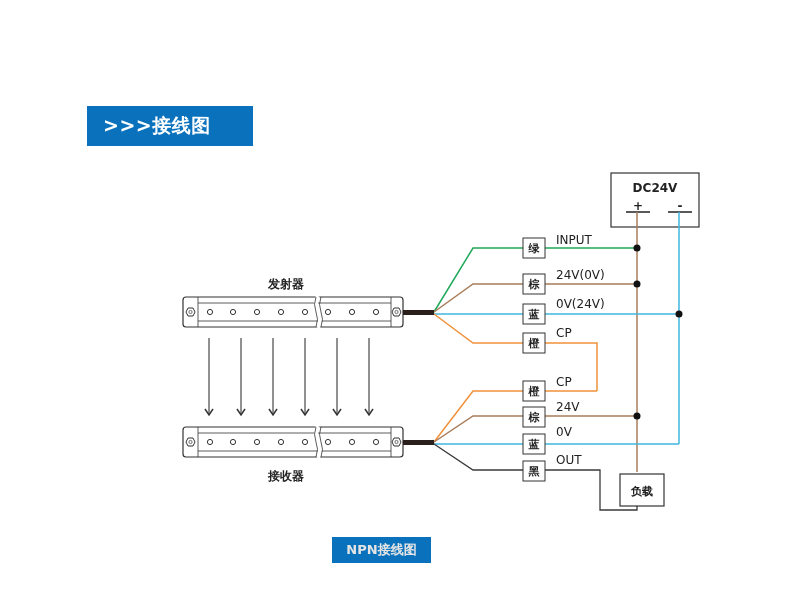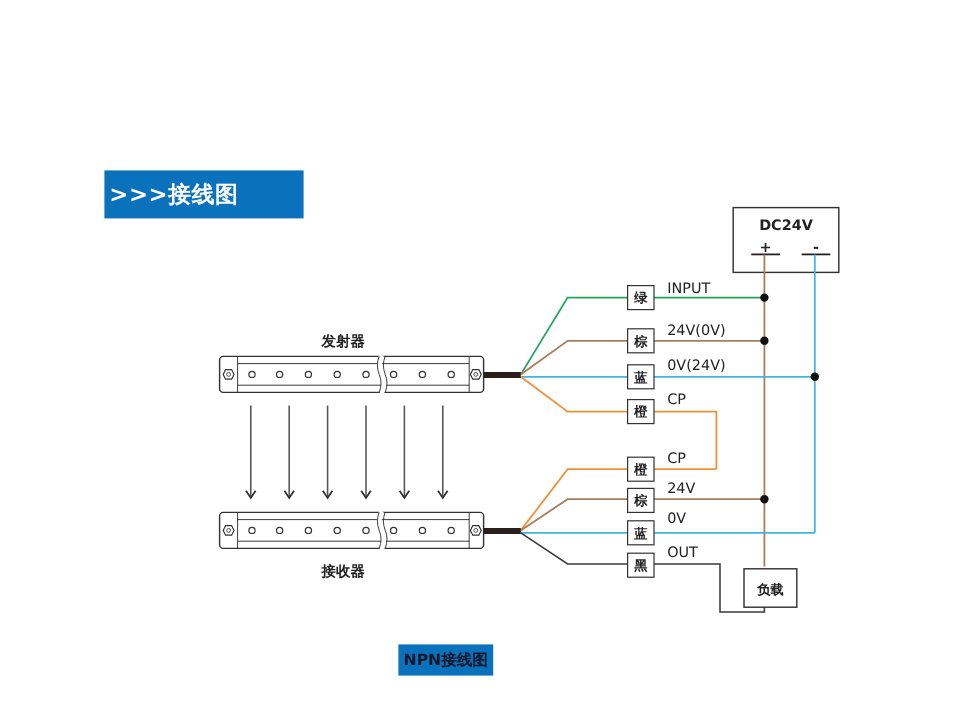--- a/index.html
+++ b/index.html
@@ -1,24 +1,24 @@
 <!DOCTYPE html>
 <html><head>
 <meta charset="utf-8">
 <style>
   html, body { margin:0; padding:0; background:#ffffff; }
   body { width:800px; height:602px; position:relative; overflow:hidden; font-family:"DejaVu Sans", sans-serif; }
   .banner {
     position:absolute; left:87px; top:106px; width:166px; height:40px;
     background:#0a72bd; color:#fff; font-weight:bold; font-size:19px;
-    display:flex; align-items:center; padding-left:4px; box-sizing:border-box; letter-spacing:0.5px;margin-top:36px;
+    display:flex; align-items:center; padding-left:16px; box-sizing:border-box; letter-spacing:0.5px;
   }
   .sub-banner {
-    position:absolute; left:332px; top:537px; width:79px; height:26px;
-    background:#0a72bd; color:#0f172a; font-weight:bold; font-size:13px;
+    position:absolute; left:332px; top:537px; width:99px; height:26px;
+    background:#0a72bd; color:#e5e5e5; font-weight:bold; font-size:13px;
     display:flex; align-items:center; justify-content:center;
   }
   svg#diagram { position:absolute; left:0; top:0; }
   .lbl { font-family:"DejaVu Sans", sans-serif; font-size:12px; fill:#222; }
   .lbl-b { font-family:"DejaVu Sans", sans-serif; font-size:12px; font-weight:bold; fill:#222; }
   .box-txt { font-family:"DejaVu Sans", sans-serif; font-size:11px; font-weight:bold; fill:#222; }
 </style>
 </head>
 <body>
 

